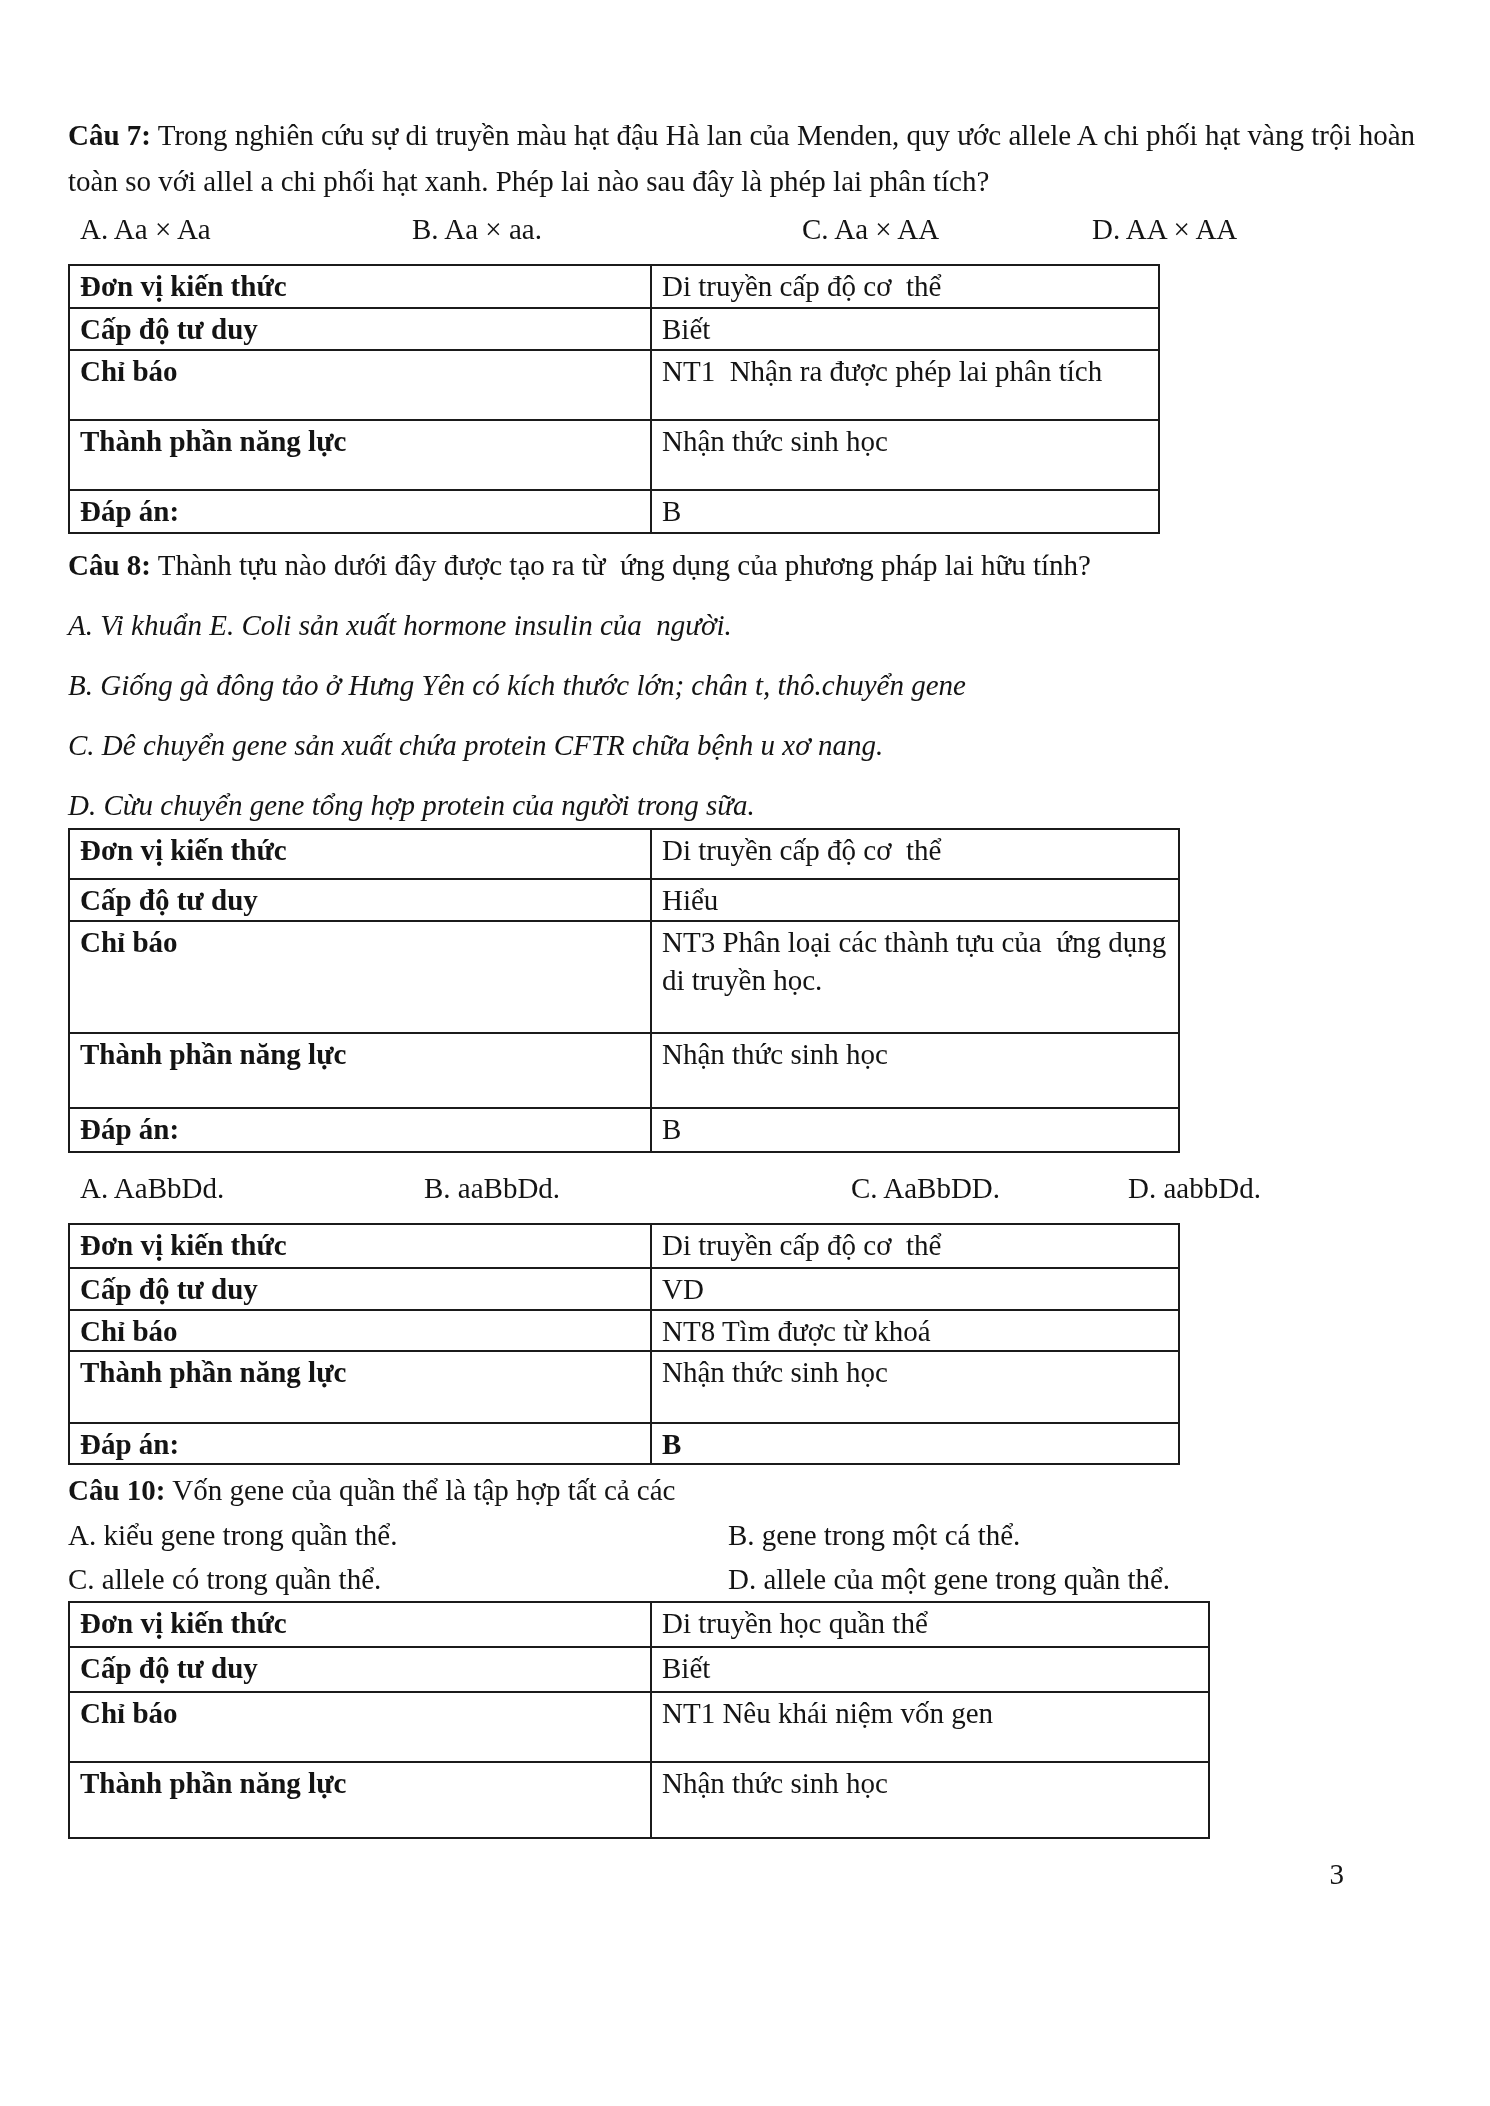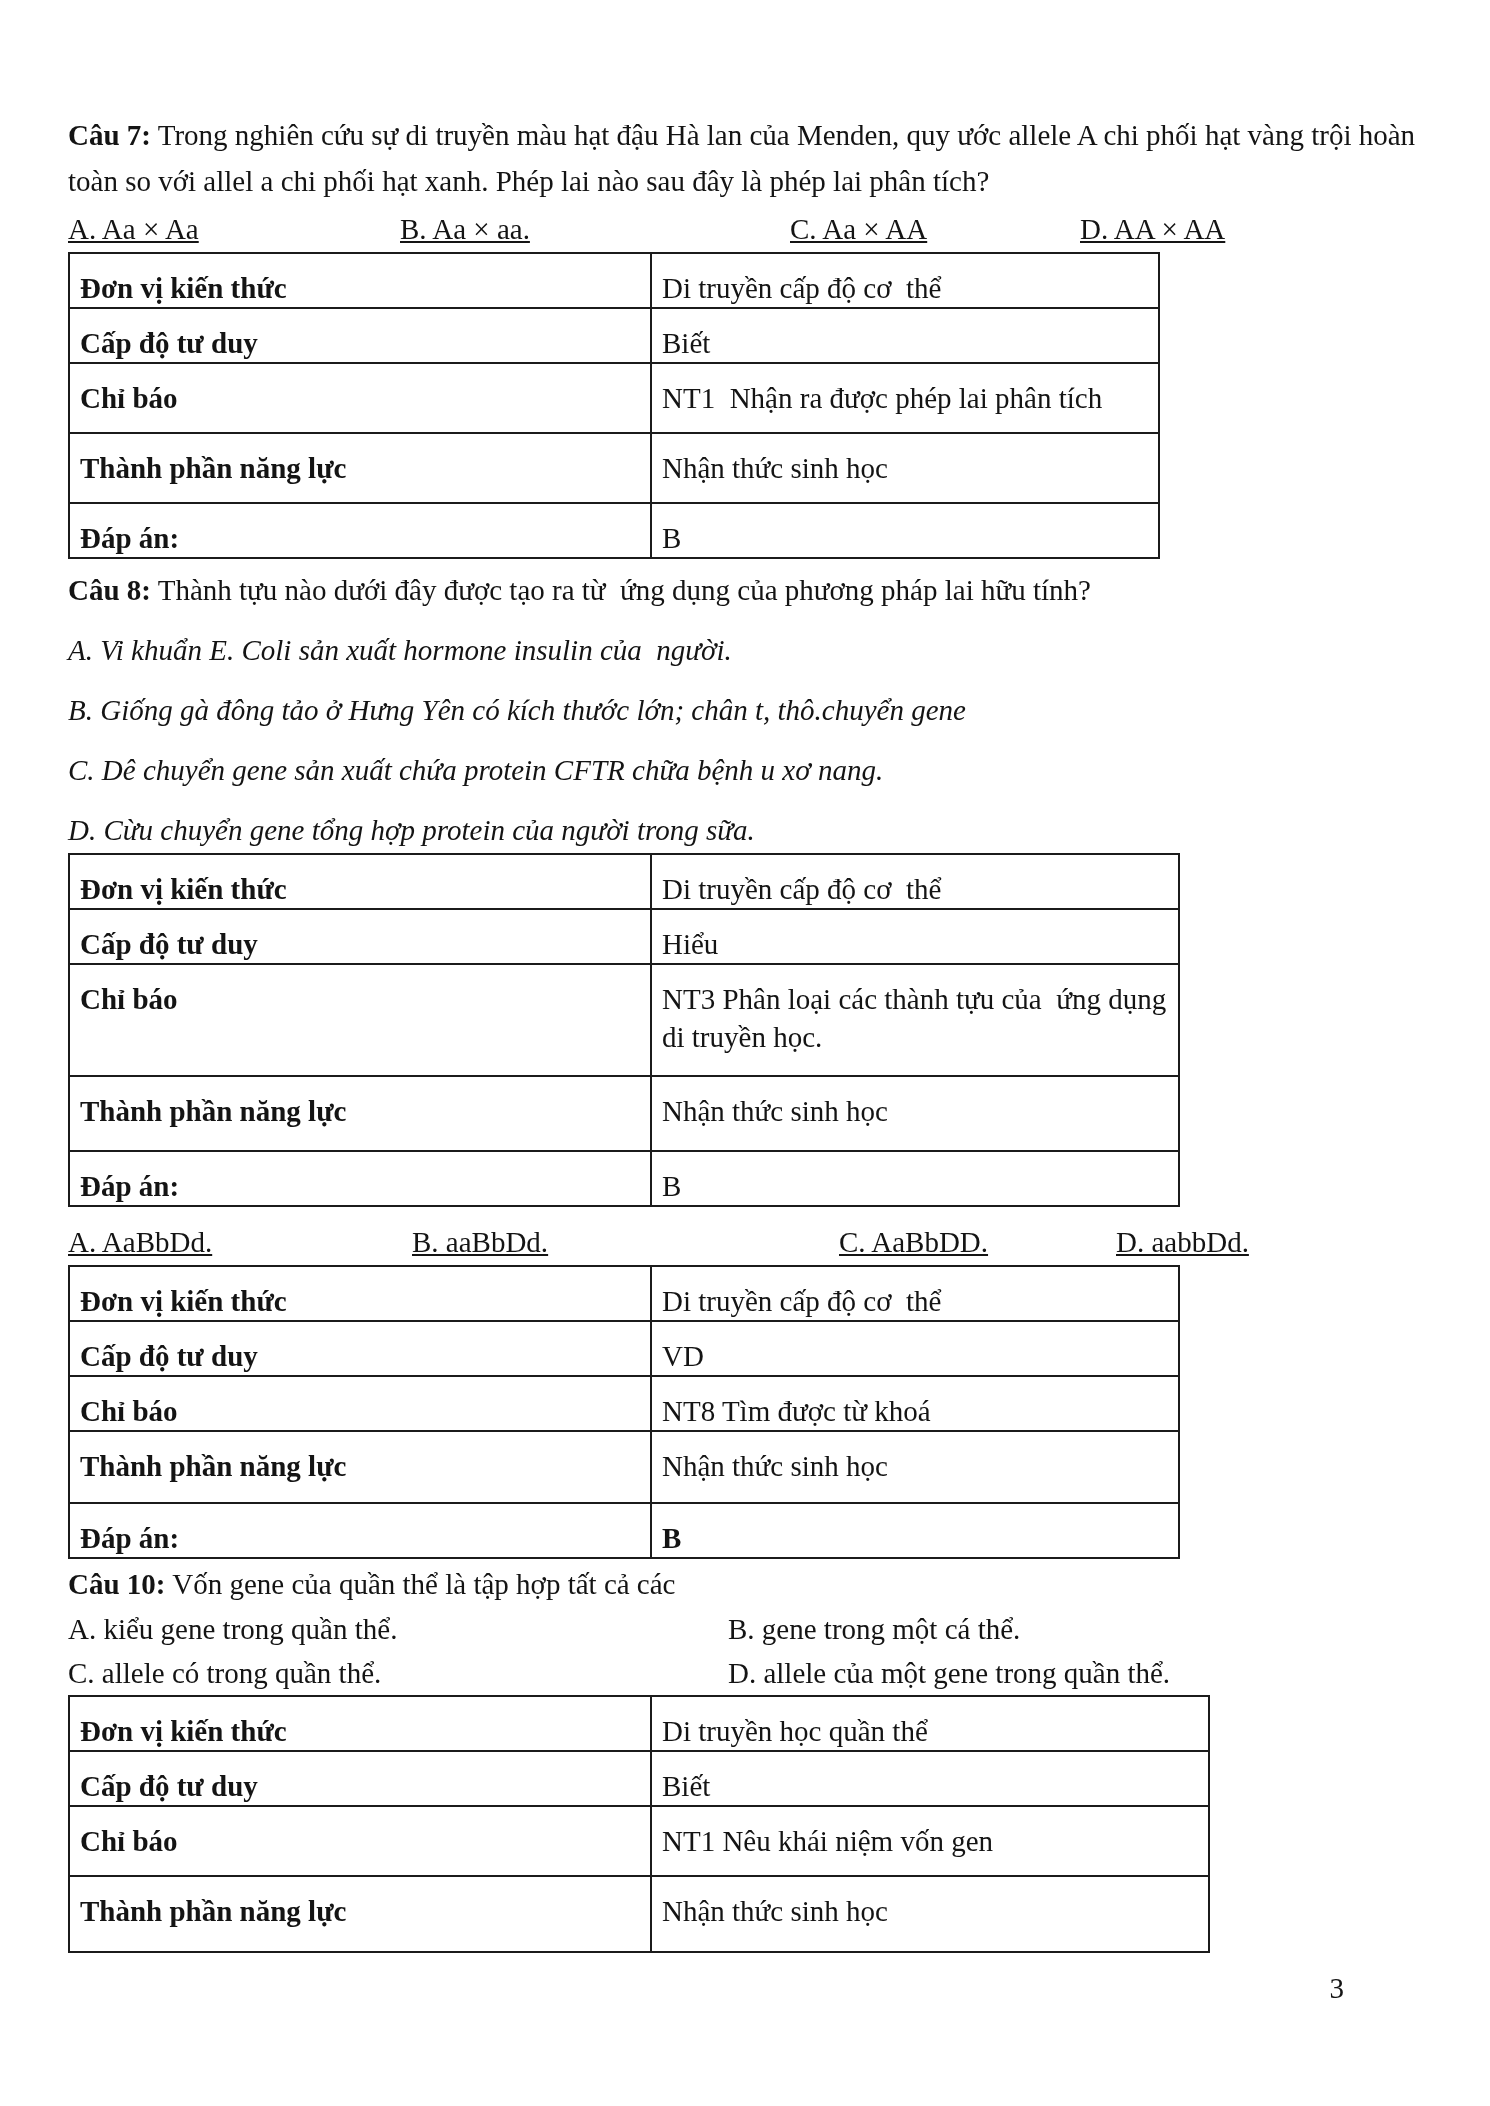--- a/index.html
+++ b/index.html
@@ -7,31 +7,31 @@
     width:1490px;height:2106px;background:#ffffff;
     font-family:"Liberation Serif","DejaVu Serif",serif;
     font-size:29px;line-height:46px;color:#141414;
     -webkit-font-smoothing:antialiased;
   }
   .page{padding:112px 50px 0 68px;box-sizing:border-box;width:1490px;height:1680px;position:relative;}
   .qtext{margin:0;width:1372px;}
   .qtext .qlabel{font-weight:bold;}
   .qtext .qbody{white-space:pre-wrap;}
   
-  .optrow4{display:grid;width:1372px;margin:0;text-decoration:underline;}
+  .optrow4{display:grid;width:1372px;margin:12px;}
   .optrow4.q7{grid-template-columns:332px 390px 290px auto;margin-top:2px;}
   .optrow4.q9{grid-template-columns:332px 415px 265px auto;margin-top:12px;gap:12px;}
   .optline{margin-top:14px;width:1372px;font-style:italic;}
   .optrow2{display:grid;grid-template-columns:660px auto;width:1372px;line-height:44px;}
   .opt{white-space:pre-wrap;}
   
   table.rubric{border-collapse:collapse;table-layout:fixed;margin-top:0;}
   table.rubric th,table.rubric td{
     border:2px solid #1b1b1b;vertical-align:top;text-align:left;
-    padding:15px 10px 0 10px;line-height:38px;white-space:pre-wrap;
+    padding:1px 10px 0 10px;line-height:38px;white-space:pre-wrap;
     font-weight:normal;overflow:hidden;
   }
   table.rubric th{font-weight:bold;}
   col.lc{width:582px;}
   .t1{width:1092px;margin-top:18px;}
   .t2{width:1112px;}
   .t3{width:1112px;}
   .t4{width:1142px;}
   .t1 tr:nth-child(1){height:43px}.t1 tr:nth-child(2){height:42px}
   .t1 tr:nth-child(3){height:70px}.t1 tr:nth-child(4){height:70px}

